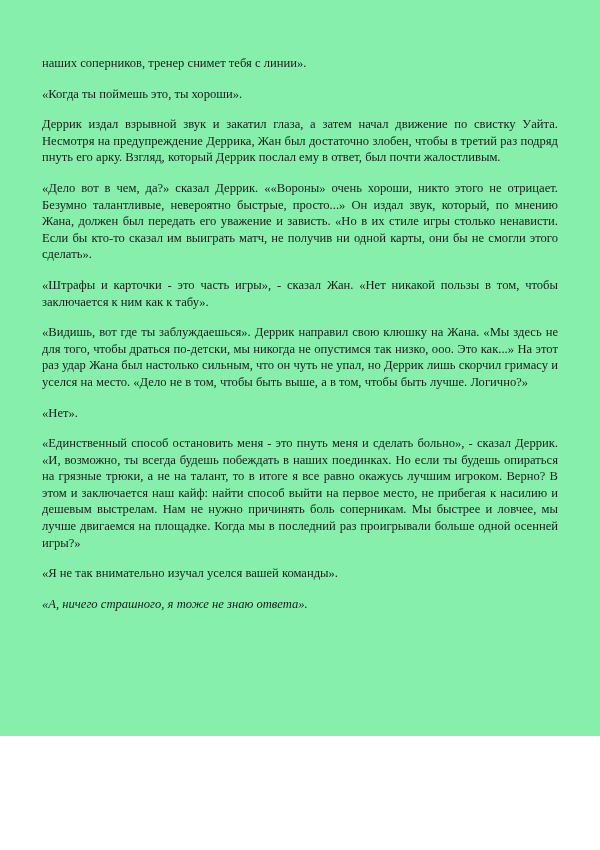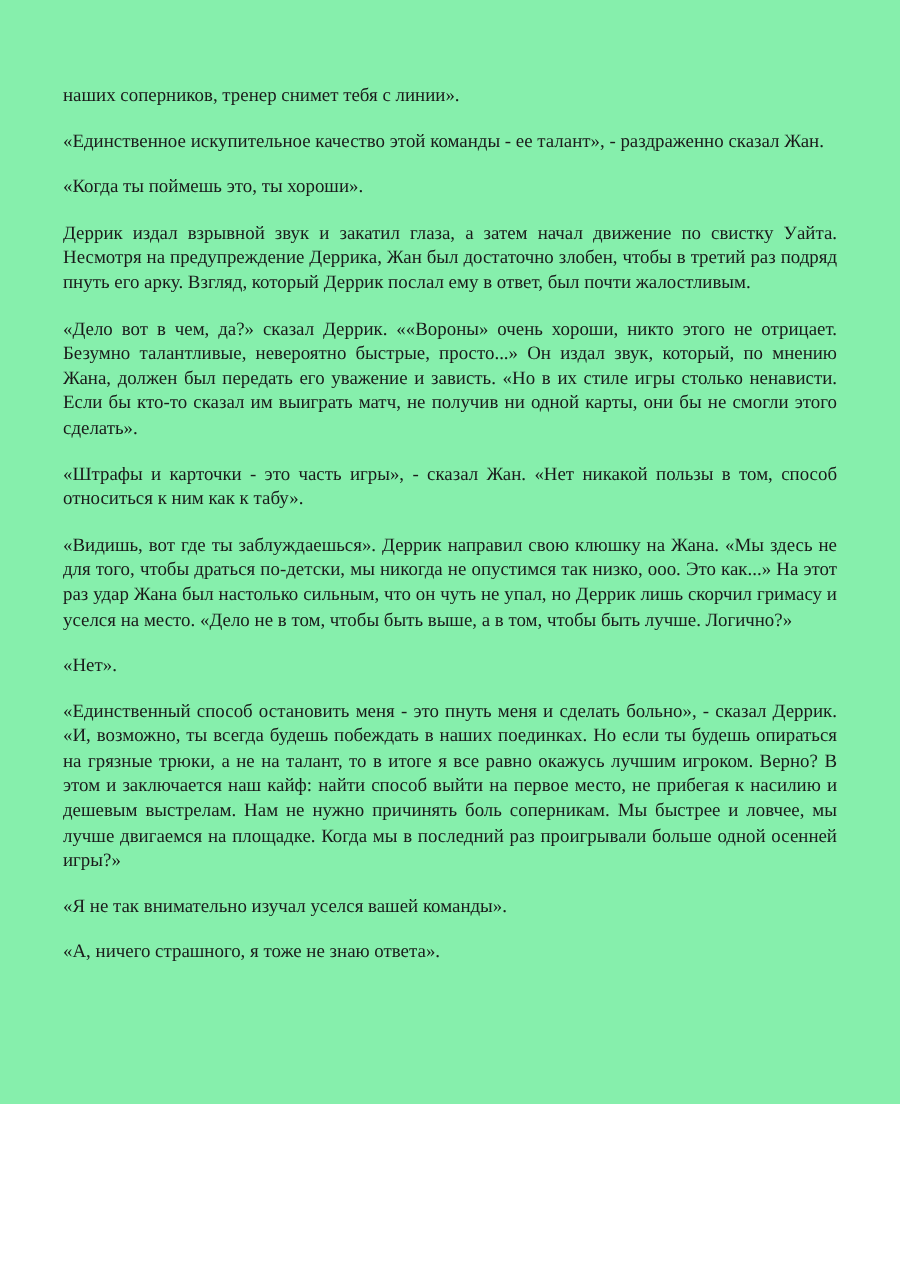--- a/index.html
+++ b/index.html
@@ -38,39 +38,39 @@
     text-align: justify;
     text-justify: inter-word;
     color: #1a1a1a;
     -webkit-font-smoothing: antialiased;
     hyphens: none;
     word-spacing: normal;
   }
 
   .para:last-child {
     margin-bottom: 0;
+    font-style: italic;
   }
 
   
   .para.short {
     text-align: left;
   }
 </style>
 </head>
 <body>
 
 <div class="page">
   <div class="text-column">
 
     <p class="para short">наших соперников, тренер снимет тебя с линии».</p>
-    <p class="para">«Единственное искупительное качество этой команды - ее талант», - раздраженно сказал Жан.</p>
     <p class="para short">«Когда ты поймешь это, ты хороши».</p>
     <p class="para">Деррик издал взрывной звук и закатил глаза, а затем начал движение по свистку Уайта. Несмотря на предупреждение Деррика, Жан был достаточно злобен, чтобы в третий раз подряд пнуть его арку. Взгляд, который Деррик послал ему в ответ, был почти жалостливым.</p>
     <p class="para">«Дело вот в чем, да?» сказал Деррик. ««Вороны» очень хороши, никто этого не отрицает. Безумно талантливые, невероятно быстрые, просто...» Он издал звук, который, по мнению Жана, должен был передать его уважение и зависть. «Но в их стиле игры столько ненависти. Если бы кто-то сказал им выиграть матч, не получив ни одной карты, они бы не смогли этого сделать».</p>
-    <p class="para">«Штрафы и карточки - это часть игры», - сказал Жан. «Нет никакой пользы в том, способ относиться к ним как к табу».</p>
+    <p class="para">«Штрафы и карточки - это часть игры», - сказал Жан. «Нет никакой пользы в том, чтобы заключается к ним как к табу».</p>
     <p class="para">«Видишь, вот где ты заблуждаешься». Деррик направил свою клюшку на Жана. «Мы здесь не для того, чтобы драться по-детски, мы никогда не опустимся так низко, ооо. Это как...» На этот раз удар Жана был настолько сильным, что он чуть не упал, но Деррик лишь скорчил гримасу и уселся на место. «Дело не в том, чтобы быть выше, а в том, чтобы быть лучше. Логично?»</p>
     <p class="para short">«Нет».</p>
     <p class="para">«Единственный способ остановить меня - это пнуть меня и сделать больно», - сказал Деррик. «И, возможно, ты всегда будешь побеждать в наших поединках. Но если ты будешь опираться на грязные трюки, а не на талант, то в итоге я все равно окажусь лучшим игроком. Верно? В этом и заключается наш кайф: найти способ выйти на первое место, не прибегая к насилию и дешевым выстрелам. Нам не нужно причинять боль соперникам. Мы быстрее и ловчее, мы лучше двигаемся на площадке. Когда мы в последний раз проигрывали больше одной осенней игры?»</p>
     <p class="para short">«Я не так внимательно изучал уселся вашей команды».</p>
     <p class="para short">«А, ничего страшного, я тоже не знаю ответа».</p>
 
   </div>
 </div>
 
 </body></html>

